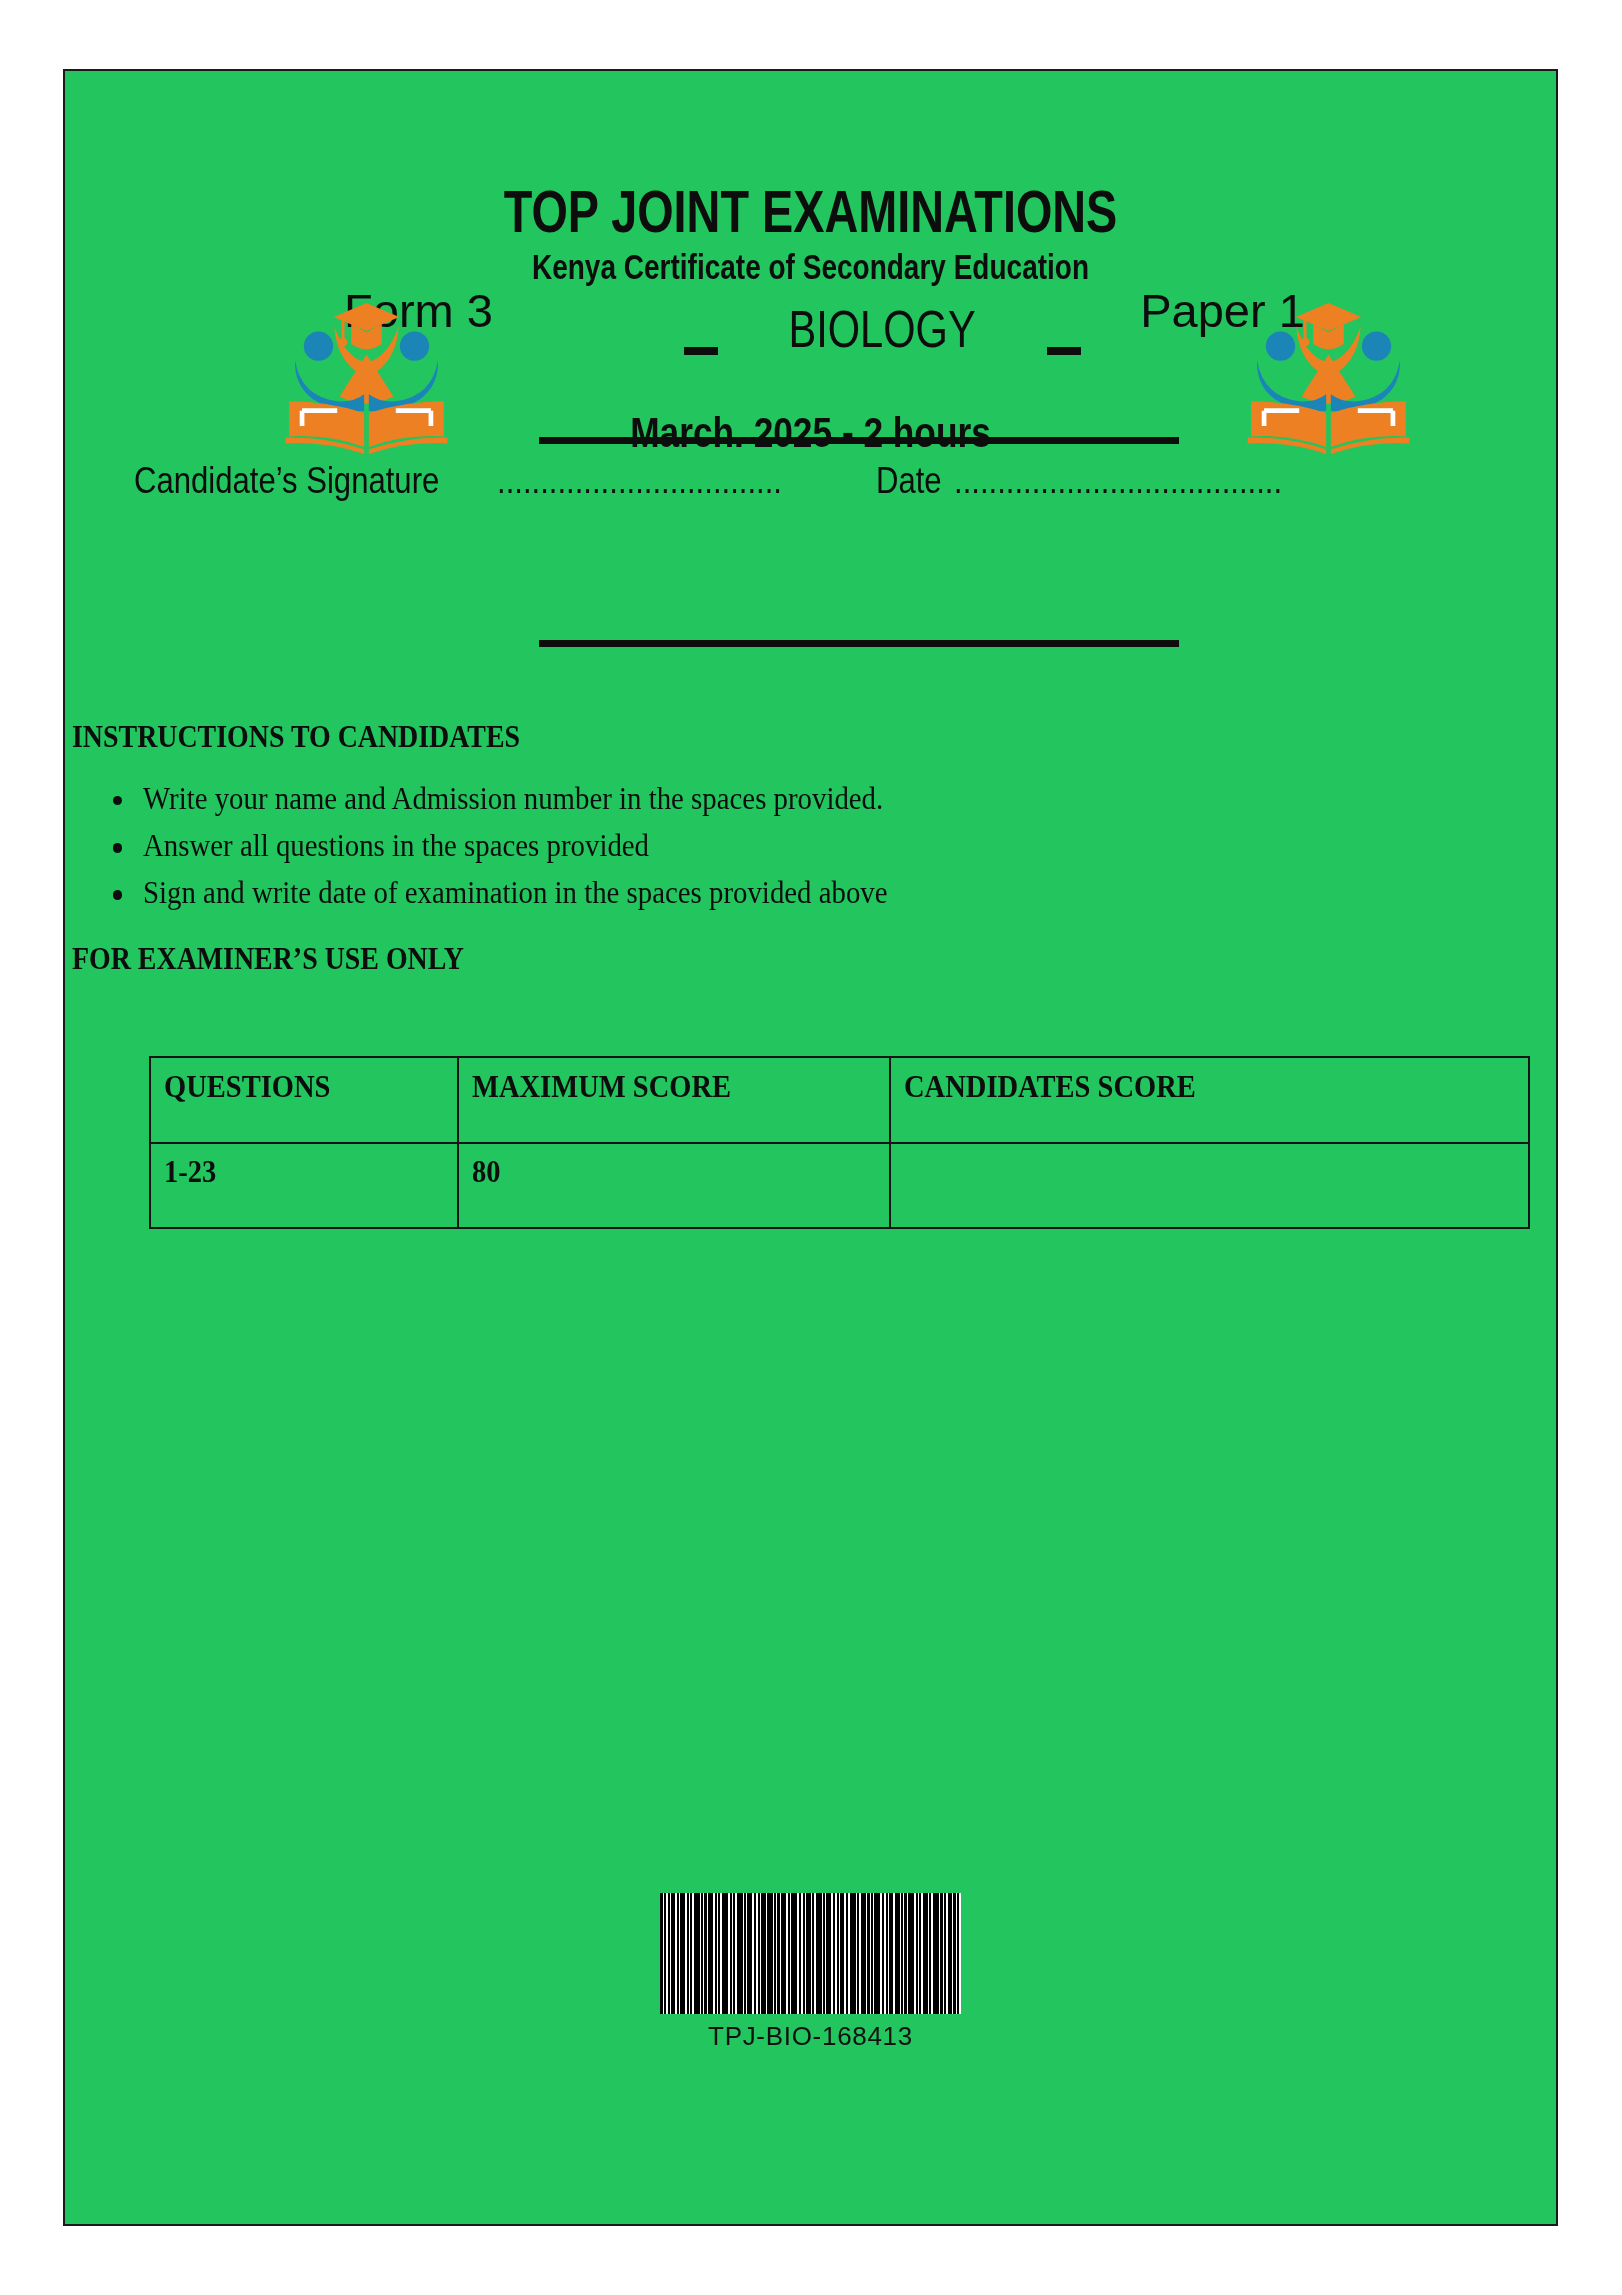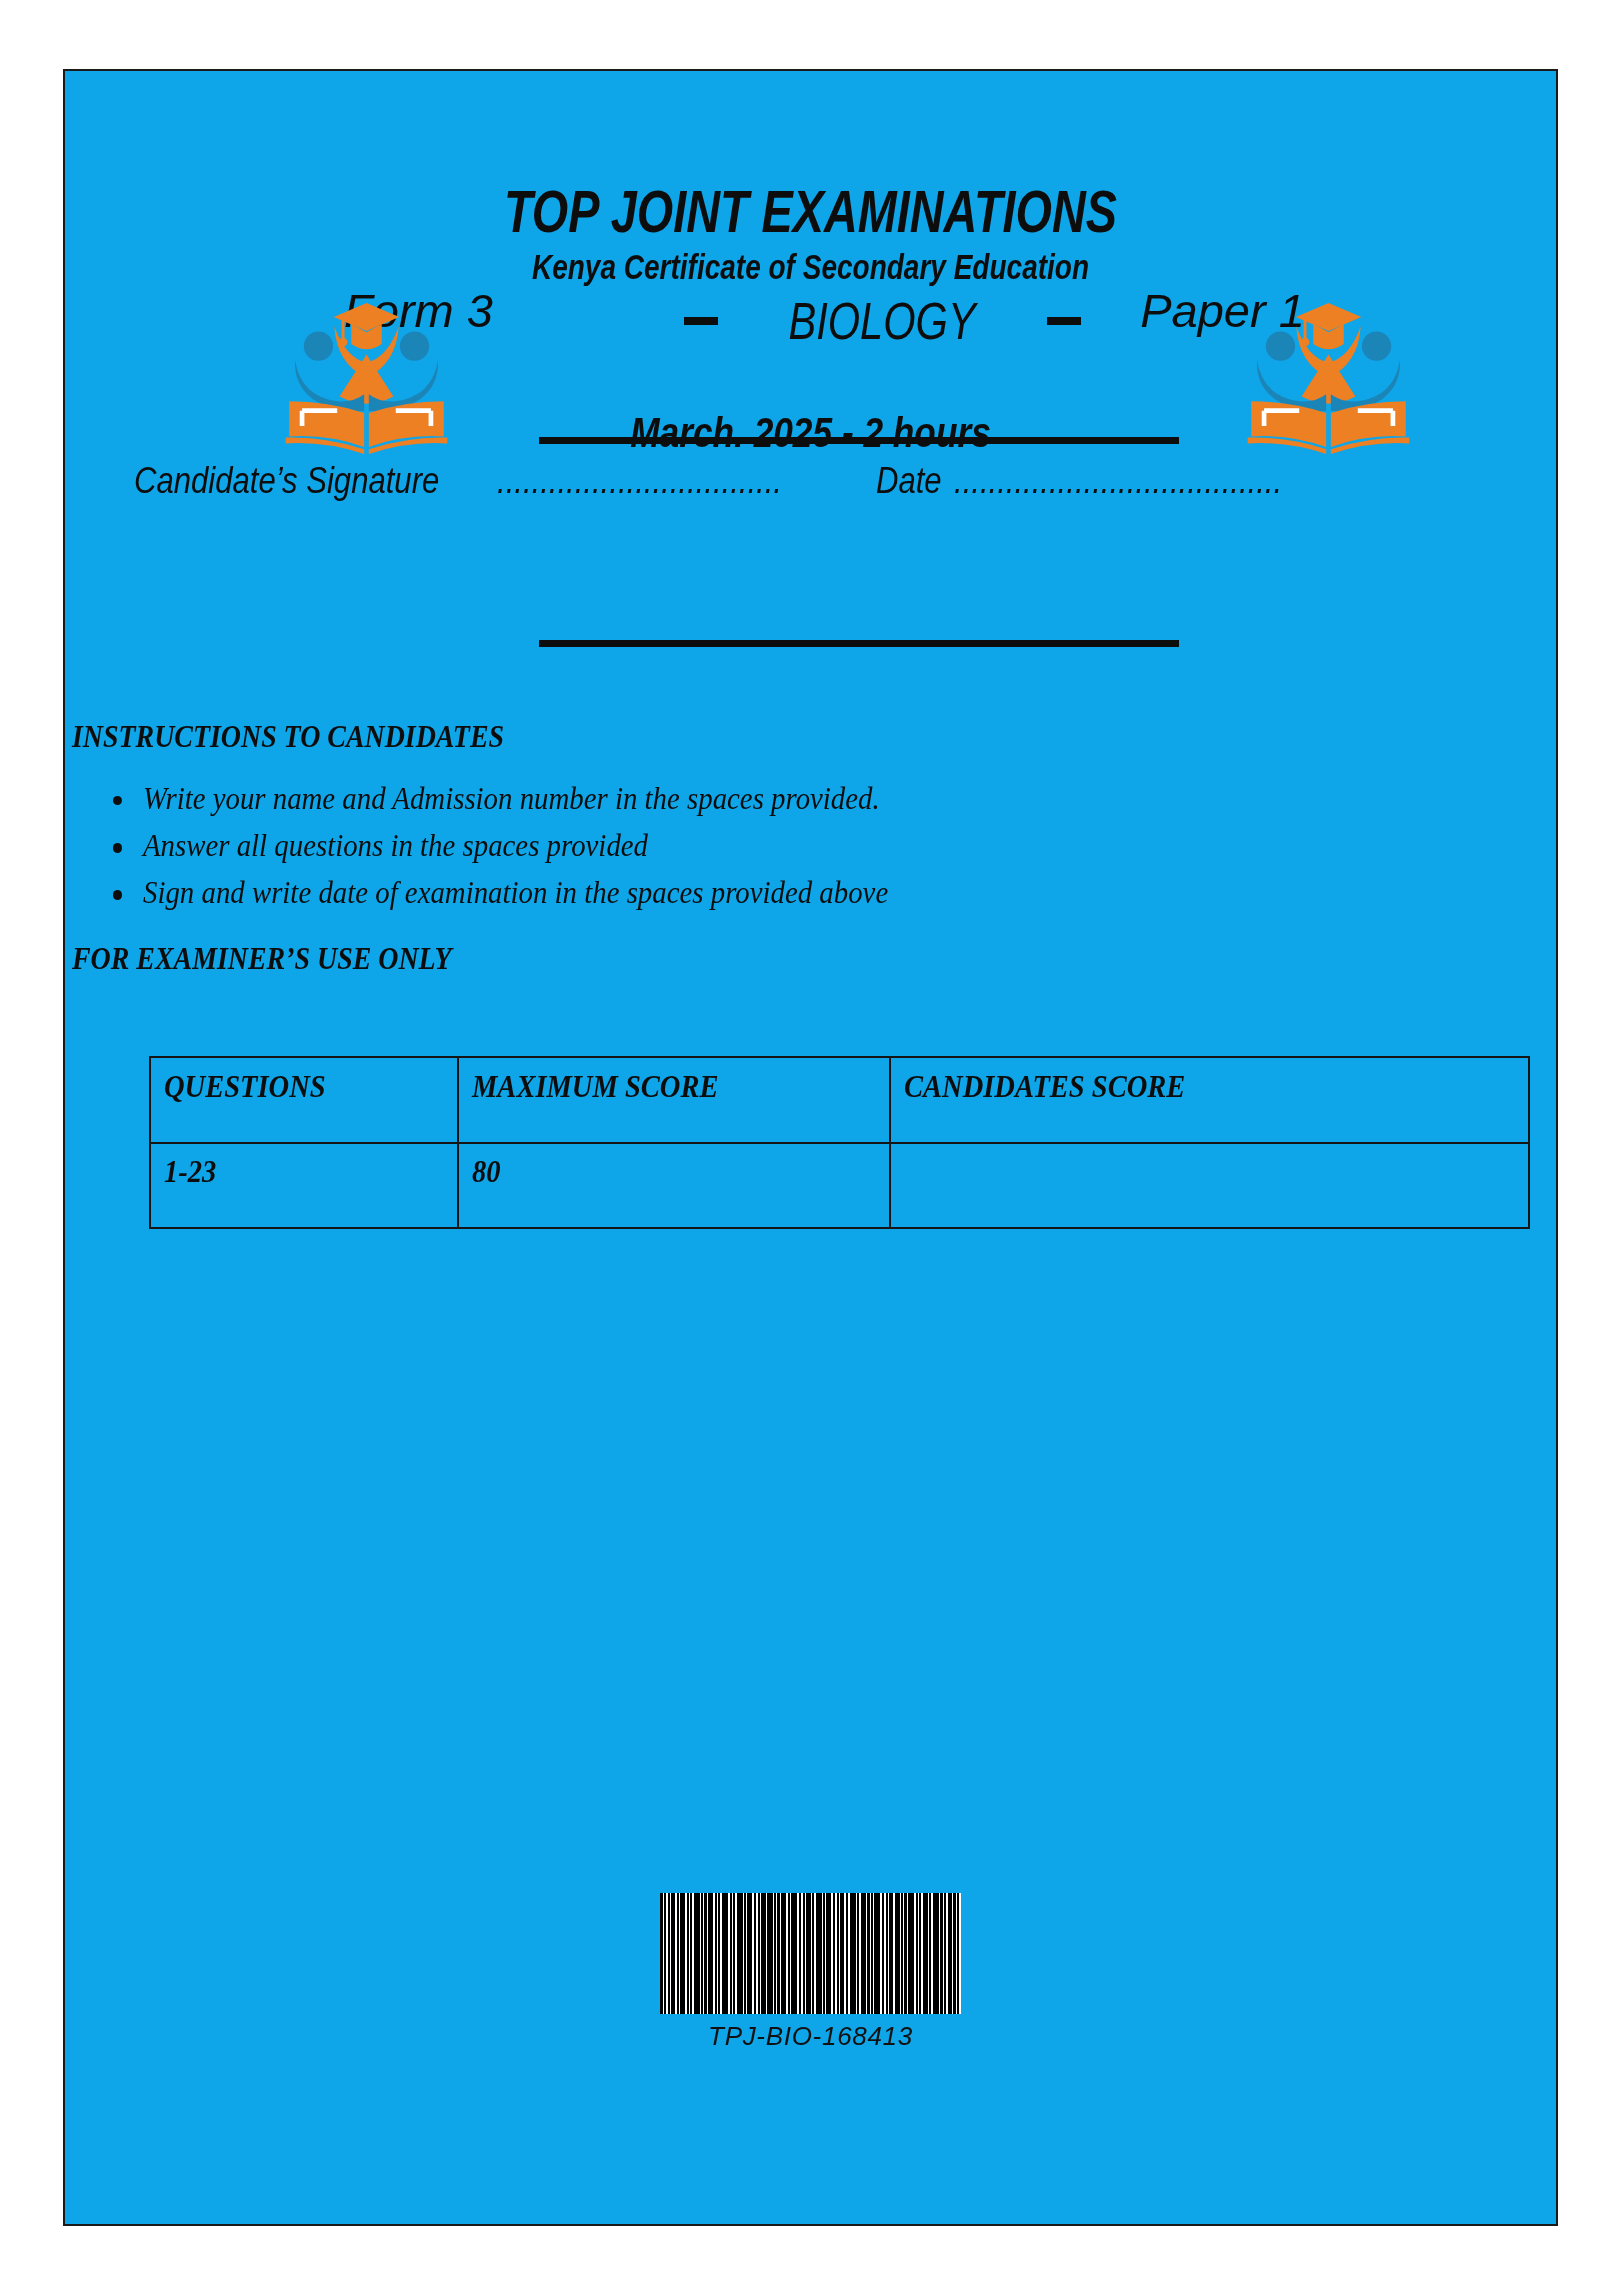--- a/index.html
+++ b/index.html
@@ -18,22 +18,21 @@
 
   
   #page-frame {
     position: absolute;
     left: 63px;
     top: 69px;
     width: 1495px;
     height: 2157px;
     border: 2.6px solid #1a1a1a;
     box-sizing: border-box;
-    background: #0ea5e9;
-    font-style: italic;
+    background: #22c55e;
   }
 
   
   #header-block {
     position: absolute;
     left: 0;
     top: 0;
     width: 100%;
     height: 589px;
   }
@@ -93,24 +92,24 @@
     font-weight: 400;
     font-size: 47px;
     color: #0d0d0d;
     white-space: nowrap;
     line-height: 1;
   }
 
   #subject-row {
     position: absolute;
     left: 510px;
-    top: 224px;
+    top: 232px;
     width: 615px;
     display: flex;
-    align-items: center;
+    align-items: flex-end;
     justify-content: center;
     gap: 47px;
     line-height: 1;
   }
   .subject-dash {
     display: inline-block;
     width: 34px;
     height: 8.5px;
     background: #0d0d0d;
     flex: 0 0 auto;

